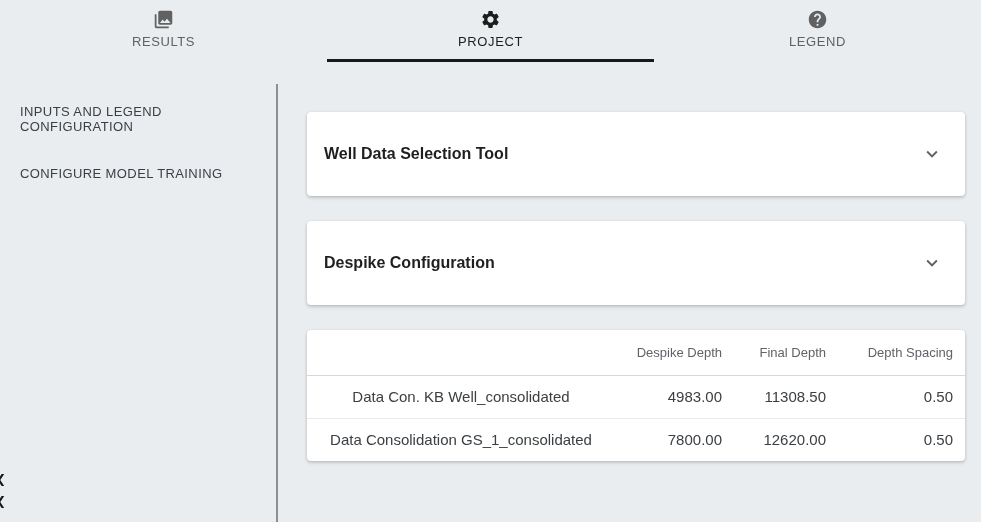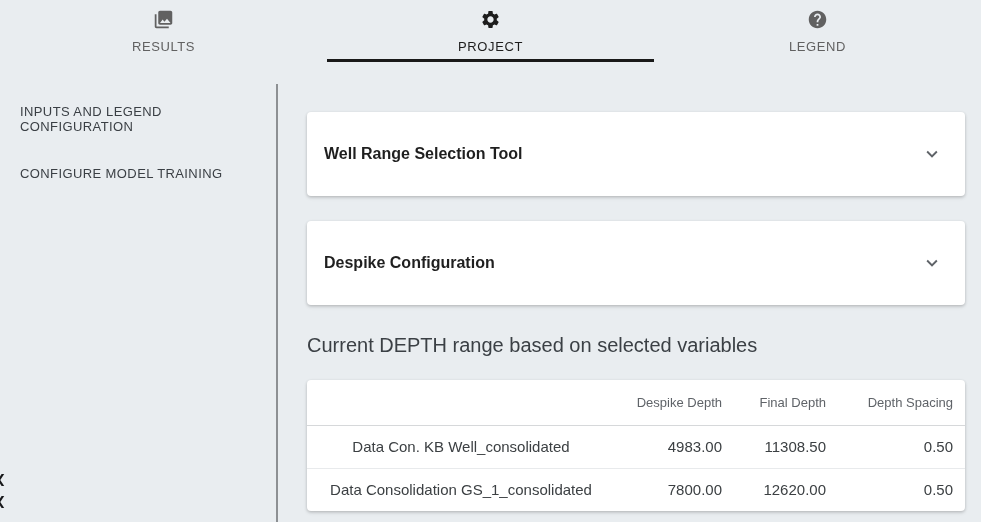--- a/index.html
+++ b/index.html
@@ -2,21 +2,21 @@
 <html><head>
 <meta charset="utf-8">
 <style>
   * { margin:0; padding:0; box-sizing:border-box; }
   html,body { width:981px; height:522px; }
   body { font-family:"Liberation Sans", sans-serif; background:#e9edf0; overflow:hidden; }
   .screen { position:relative; width:981px; height:522px; overflow:hidden; }
 
   
   .tabbar { display:flex; height:62px; }
-  .tab { flex:1; display:flex; flex-direction:column; align-items:center; padding-top:9px; gap:5px;
+  .tab { flex:1; display:flex; flex-direction:column; align-items:center; padding-top:9px; 
          color:#616161; cursor:pointer; border-bottom:3px solid transparent; }
   .tab .tab-label { font-size:13px; letter-spacing:0.6px; }
   .tab.active { color:#1d1d1d; border-bottom-color:#191919; }
   .tab.active svg { fill:#1d1d1d; }
   .tab svg { fill:#616161; width:21px; height:21px; }
 
   
   .layout { display:flex; height:460px; }
   .sidebar { width:278px; position:relative; padding-top:30px; flex:none; }
   .sidebar::after { content:""; position:absolute; right:0; top:22px; bottom:0; width:2px; background:#8d9093; }
@@ -90,38 +90,37 @@
         <span>INPUTS AND LEGEND CONFIGURATION</span>
       </div>
       <div class="nav-item">
         <span>CONFIGURE MODEL TRAINING</span>
       </div>
     </div>
 
     <div class="main">
 
       <div class="card panel-card">
-        <span class="panel-title">Well Range Selection Tool</span>
+        <span class="panel-title">Well Data Selection Tool</span>
         <span class="chevron">
           <svg viewBox="0 0 24 24">
               <path d="M16.59 8.59L12 13.17 7.41 8.59 6 10l6 6 6-6z"></path>
             </svg>
         </span>
       </div>
 
       <div class="card panel-card">
         <span class="panel-title">Despike Configuration</span>
         <span class="chevron">
           <svg viewBox="0 0 24 24">
               <path d="M16.59 8.59L12 13.17 7.41 8.59 6 10l6 6 6-6z"></path>
             </svg>
         </span>
       </div>
 
-      <h2 class="section-heading">Current DEPTH range based on selected variables</h2>
 
       <div class="card table-card">
         <table>
           <colgroup>
               <col class="c-name">
               <col class="c1">
               <col class="c2">
               <col class="c3">
             </colgroup>
           <thead>

